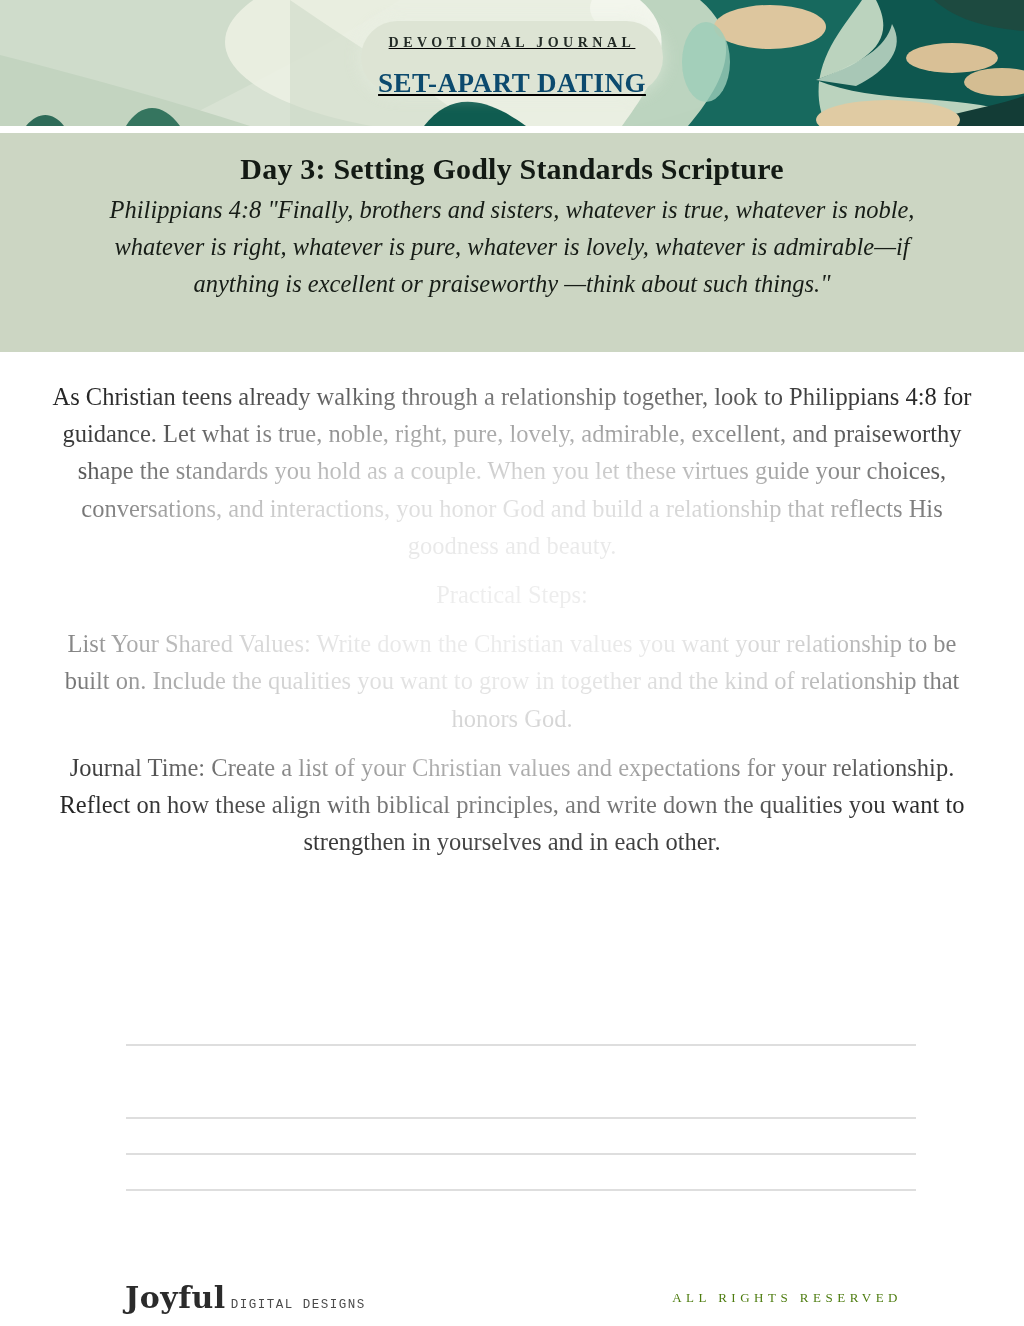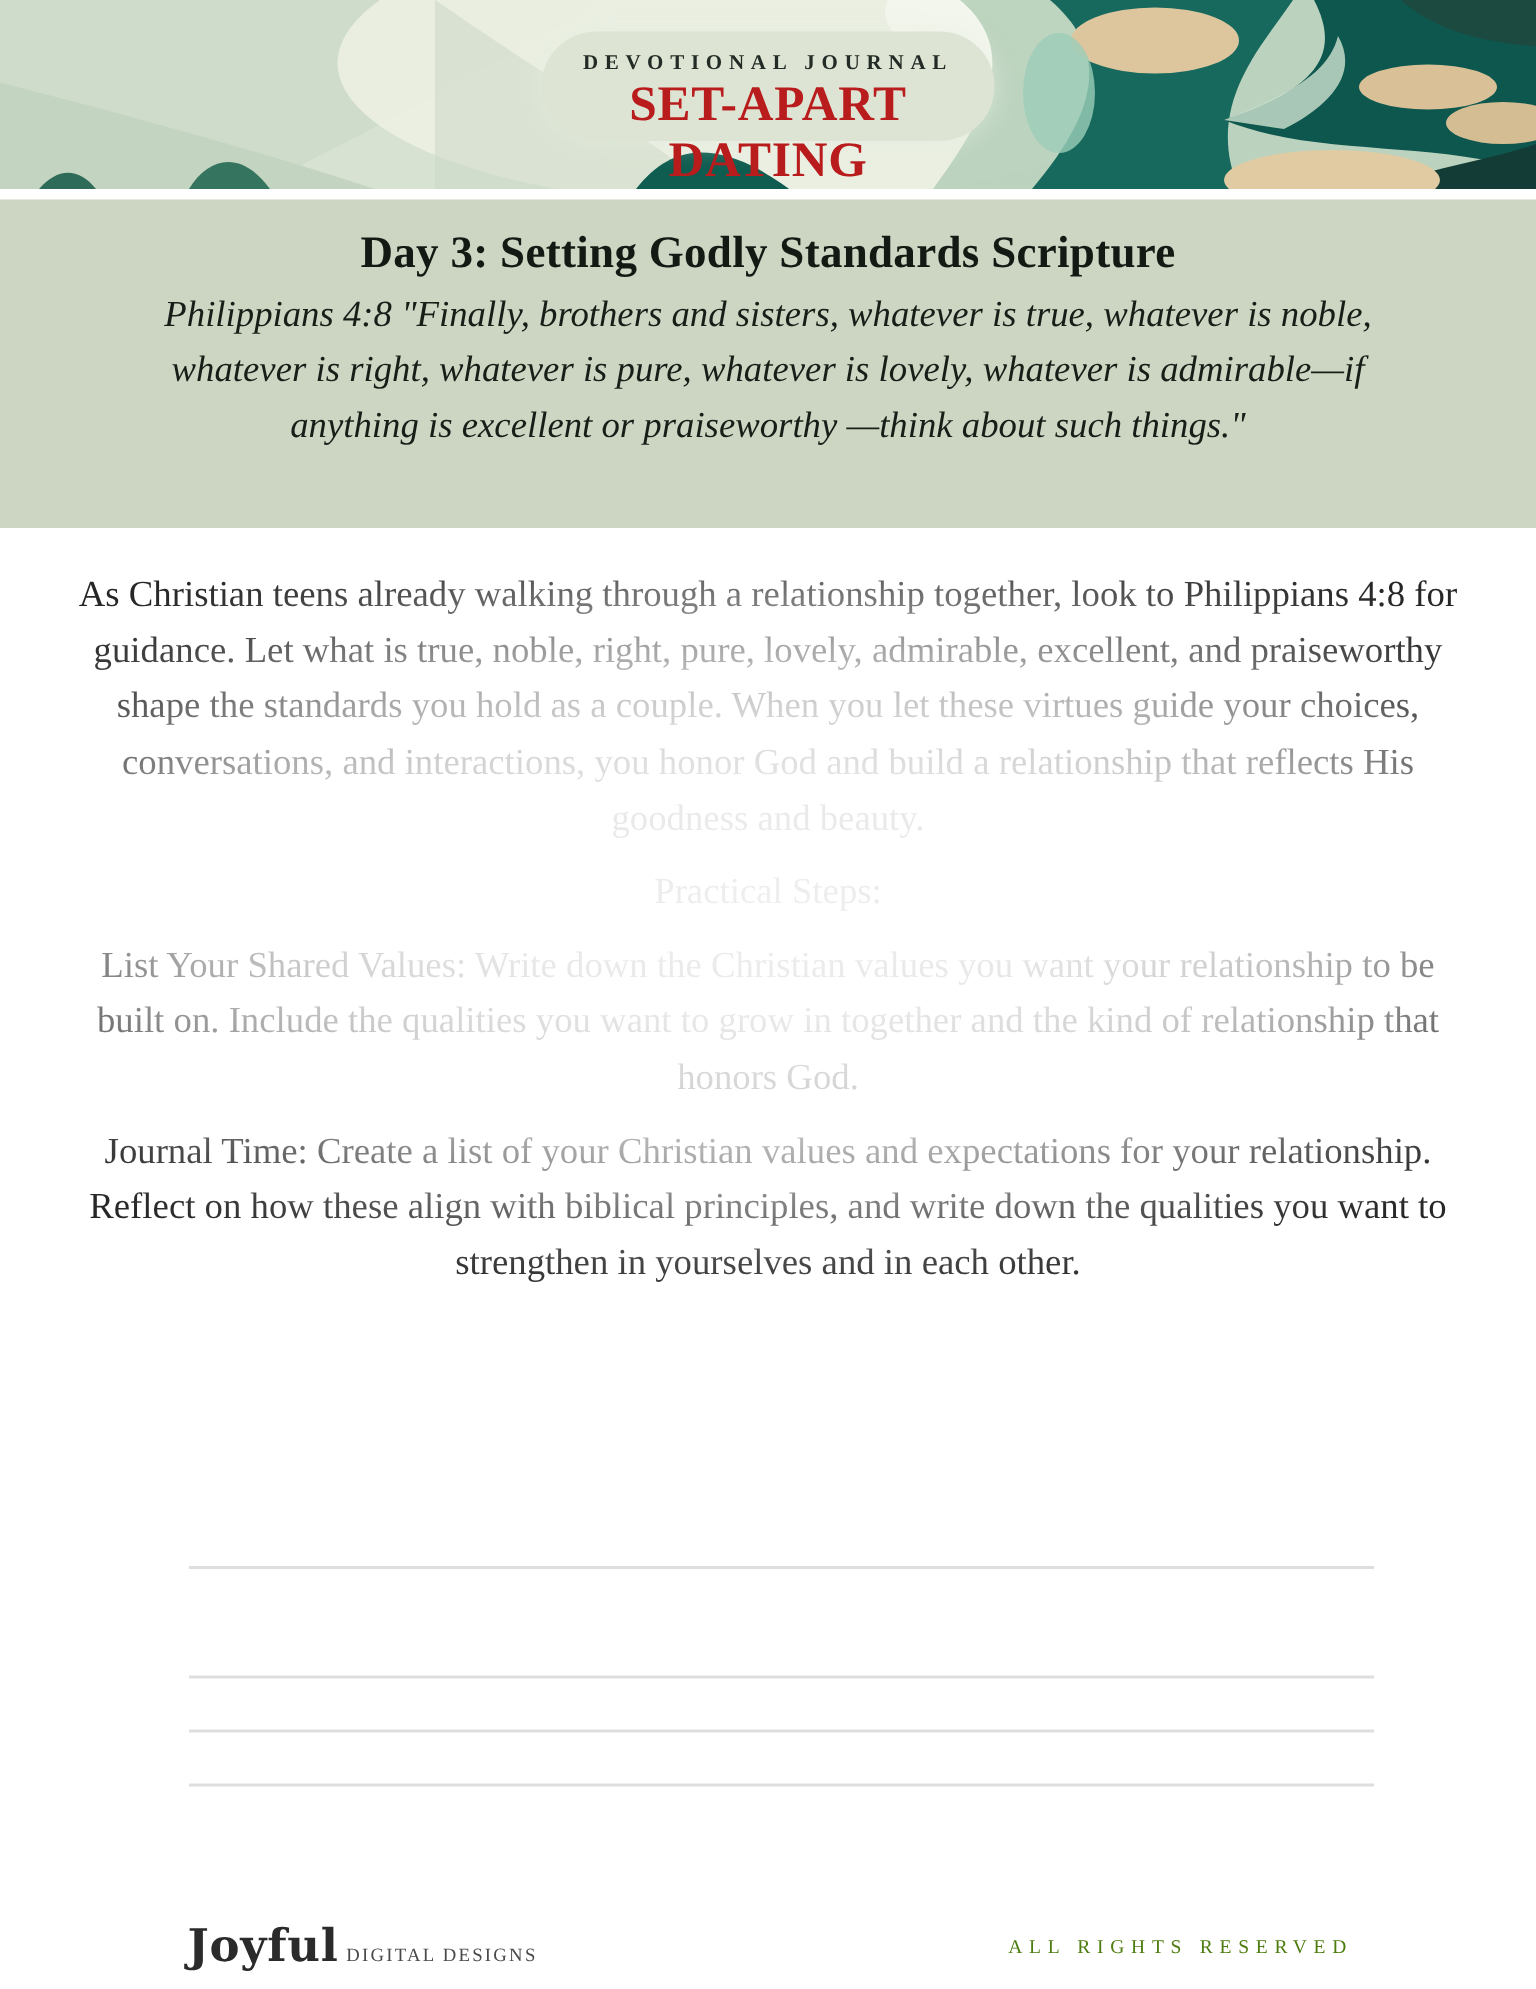--- a/index.html
+++ b/index.html
@@ -26,38 +26,39 @@
     position: absolute;
     top: 21px;
     left: 50%;
     transform: translateX(-50%);
     width: 302px;
     height: 73px;
     border-radius: 38px;
     background: #dde4d4;
     box-shadow: 0 0 18px rgba(230,238,225,0.65);
     text-align: center;
+    text-decoration: underline;
   }
   .badge-eyebrow {
     display: block;
     margin-top: 14px;
     font-family: "Liberation Serif", serif;
     font-weight: 700;
     font-size: 14px;
     letter-spacing: 4.5px;
     color: #232b26;
   }
   .badge-title {
     display: block;
-    margin-top: 1px;
-    font-family: "Liberation Serif", serif;
-    font-weight: 700;
-    font-size: 33px;
+    margin-top: 17px;
+    font-family: "Liberation Serif", serif;
+    font-weight: 700;
+    font-size: 27px;
     letter-spacing: 0.5px;
-    color: #b91c1c;
+    color: #0c4a6e;
   }
 
   
   .scripture-band {
     position: absolute;
     top: 133px; left: 0;
     width: 1024px; height: 219px;
     background: #ccd6c3;
     text-align: center;
   }
@@ -125,21 +126,21 @@
   }
   .brand { display: flex; align-items: baseline; }
   .brand-name {
     font-family: "DejaVu Serif", serif;
     font-weight: 700;
     font-size: 30px;
     color: #2b2b2b;
     letter-spacing: 0.5px;
   }
   .brand-suffix {
-    font-family: Liberation Serif, serif;
+    font-family: Liberation Mono, monospace;
     font-size: 12.5px;
     color: #4a4a4a;
     letter-spacing: 1.5px;
     margin-left: 5px;
   }
   .rights {
     font-family: "Liberation Serif", serif;
     font-size: 13px;
     letter-spacing: 4.5px;
     color: #4d7c0f;

